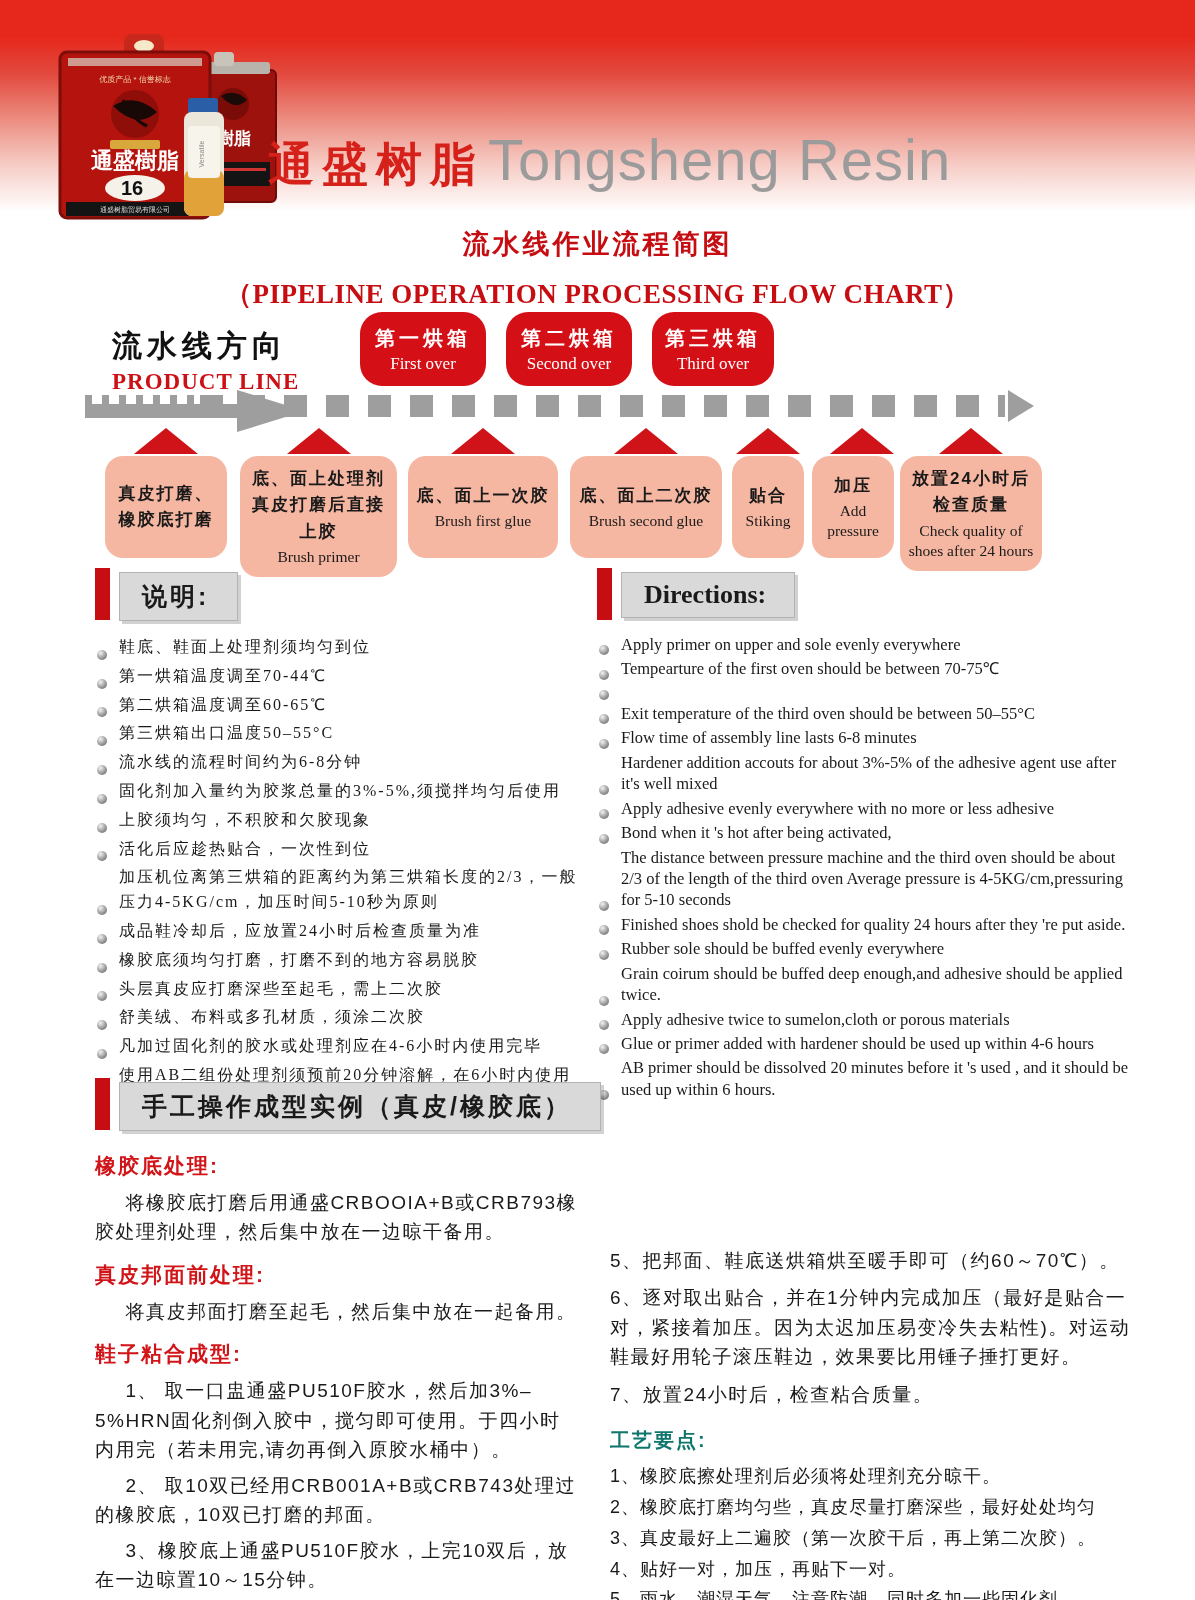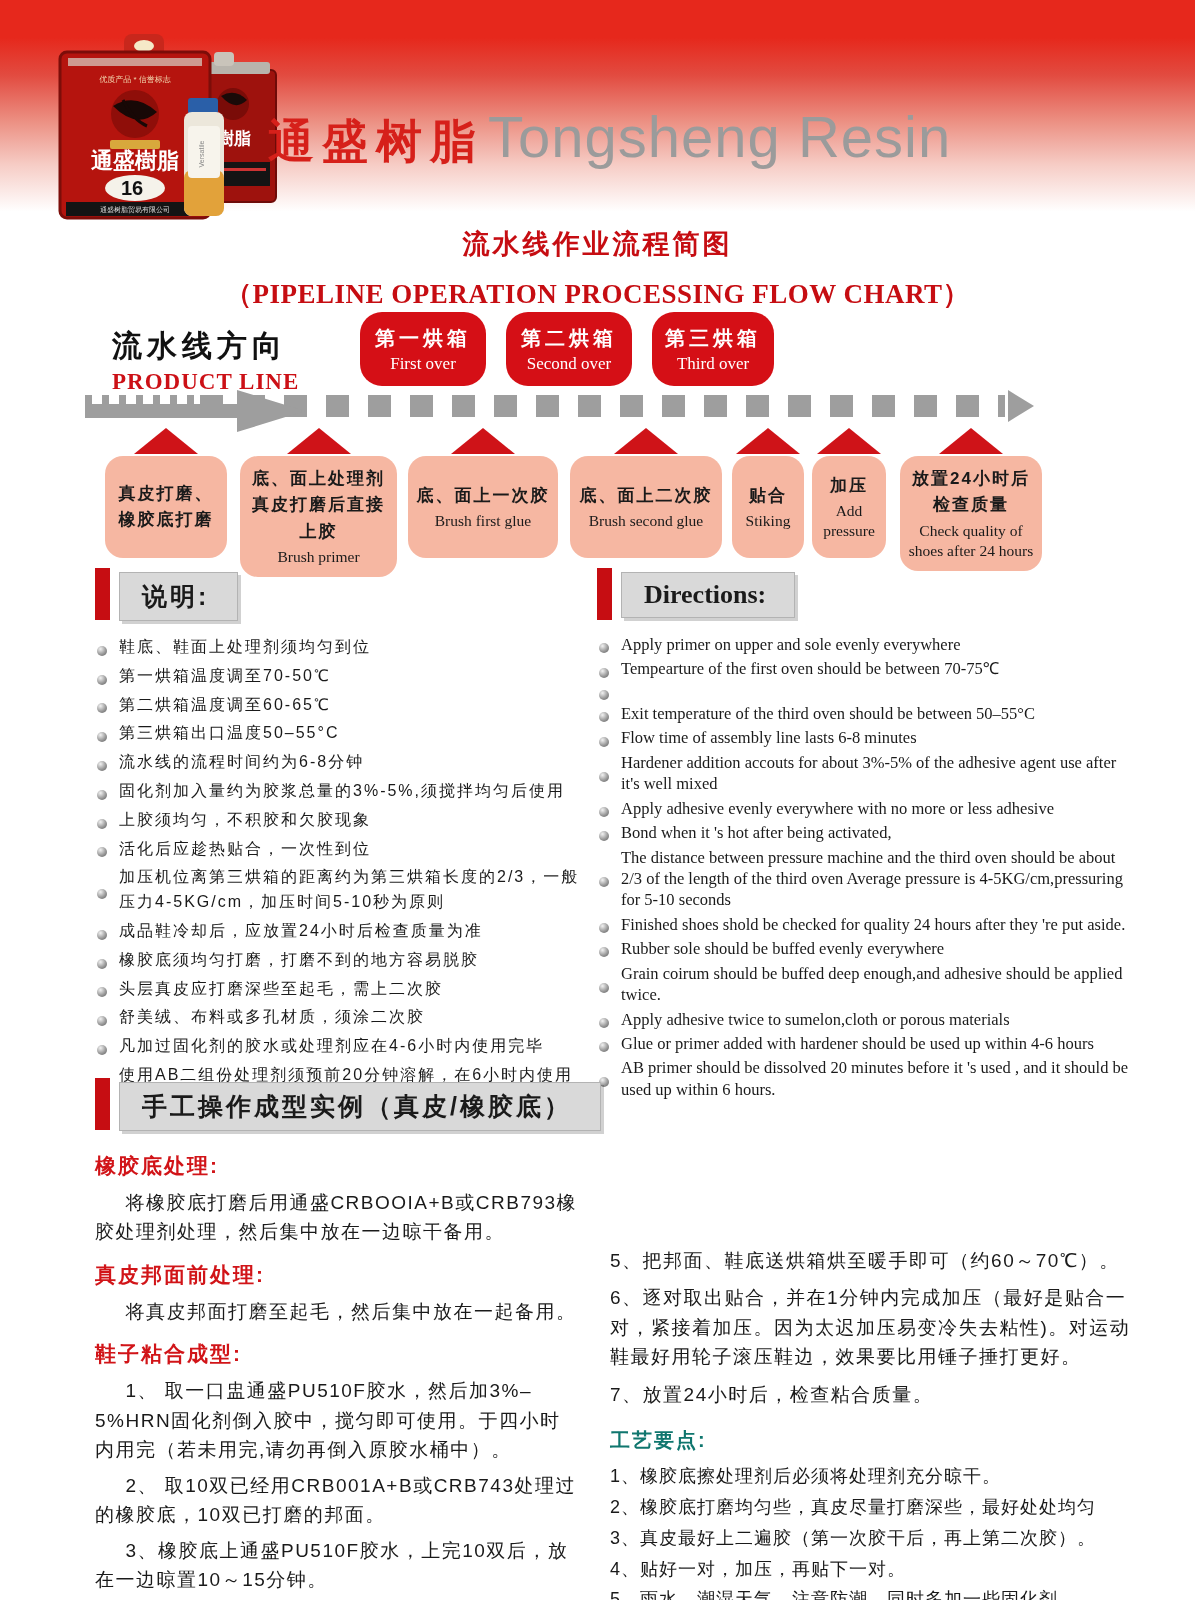--- a/index.html
+++ b/index.html
@@ -8,21 +8,21 @@
     font-family:"Liberation Sans",sans-serif;color:#1a1a1a;
   }
   
   .header-band{
     position:absolute;top:0;left:0;width:100%;height:235px;
     background:linear-gradient(180deg,#e6281c 0%,#e6281c 16%,#e24b40 32%,#ec9184 52%,#f6ccc5 70%,#ffffff 90%);
   }
   .product-photo{position:absolute;top:22px;left:38px;}
   .brand-row{position:absolute;top:103px;left:268px;display:flex;align-items:baseline;white-space:nowrap;}
   .brand-cn{font-size:46px;font-weight:bold;color:#d6201a;letter-spacing:8px;font-family:"Liberation Serif",serif;}
-  .brand-en{font-size:58px;color:#9b9b9b;letter-spacing:1px;margin-left:4px;}
+  .brand-en{font-size:58px;color:#9b9b9b;letter-spacing:1px;margin-left:4px;margin-top:23px;}
   .title-block{position:absolute;top:226px;left:0;width:100%;text-align:center;color:#c60d12;font-family:"Liberation Serif",serif;font-weight:bold;}
   .title-cn{font-size:27px;letter-spacing:3px;}
   .title-en{font-size:27px;margin-top:14px;letter-spacing:0.5px;}
   
   .flow{position:absolute;top:300px;left:0;width:1195px;height:270px;}
   .direction{position:absolute;left:112px;top:26px;width:230px;}
   .direction-cn{font-size:30px;font-weight:bold;letter-spacing:5px;color:#111;}
   .direction-en{font-size:23px;font-weight:bold;color:#cc1016;font-family:"Liberation Serif",serif;letter-spacing:1px;margin-top:2px;position:relative;z-index:2;}
   .direction-arrow{position:absolute;left:-27px;top:62px;z-index:1;}
   .oven{position:absolute;top:12px;height:74px;background:#d50f16;border-radius:22px;color:#fff;text-align:center;
@@ -39,33 +39,33 @@
   .conv-arrow{position:absolute;left:1008px;top:90px;width:0;height:0;
     border-left:26px solid #9e9e9e;border-top:16px solid transparent;border-bottom:16px solid transparent;}
   .step{position:absolute;top:128px;display:flex;flex-direction:column;align-items:center;}
   .tri{width:0;height:0;border-left:32px solid transparent;border-right:32px solid transparent;border-bottom:26px solid #cf1318;}
   .step-box{margin-top:2px;background:#f6b7a2;border-radius:18px;min-height:102px;width:100%;
     box-sizing:border-box;display:flex;flex-direction:column;justify-content:center;align-items:center;
     text-align:center;padding:10px 6px;}
   .step-cn{font-size:17px;font-weight:bold;letter-spacing:2px;line-height:1.55;}
   .step-en{font-size:15.5px;font-family:"Liberation Serif",serif;line-height:1.3;margin-top:2px;}
   .step1{left:105px;width:122px;} .step2{left:240px;width:157px;} .step3{left:408px;width:150px;}
-  .step4{left:570px;width:152px;} .step5{left:732px;width:72px;}  .step6{left:812px;width:74px;}
+  .step4{left:570px;width:152px;} .step5{left:732px;width:72px;}  .step6{left:812px;width:82px;align-items:flex-end;}
   .step7{left:900px;width:142px;}
   
   .sec-header{display:flex;align-items:flex-start;margin-bottom:14px;}
   .sec-bar{width:15px;height:52px;background:#c60d12;margin-right:9px;flex:none;}
   .sec-box{background:#d9d9d9;border:1px solid #b3b3b3;box-shadow:3px 3px 0 rgba(0,0,0,0.18);
     padding:7px 28px 7px 22px;margin-top:4px;font-weight:bold;}
   .sec-box.cn{font-size:25px;letter-spacing:3px;}
   .sec-box.en{font-size:26px;font-family:"Liberation Serif",serif;}
   
   .cols{position:absolute;top:568px;left:95px;width:1040px;display:grid;grid-template-columns:488px 1fr;column-gap:14px;}
   ul.blist{list-style:none;margin:6px 0 0 0;padding:0;}
-  ul.blist li{display:flex;align-items:center;}
+  ul.blist li{display:flex;align-items:flex-end;font-family:Liberation Serif, serif;}
   .sphere{flex:none;width:10px;height:10px;border-radius:50%;margin:7px 12px 0 2px;
     background:radial-gradient(circle at 35% 30%,#f2f2f2,#9a9a9a 55%,#5c5c5c 100%);}
   .notes li{font-size:16px;letter-spacing:2px;line-height:1.55;margin-bottom:4px;font-weight:500;}
   .dirs li{font-size:16.5px;line-height:1.3;margin-bottom:3px;font-family:"Liberation Serif",serif;}
   
   .manual-header{position:absolute;top:1078px;left:95px;}
   .lower{position:absolute;top:1138px;left:95px;width:1048px;display:grid;grid-template-columns:485px 1fr;column-gap:30px;}
   .sub-h{color:#d11418;font-size:21px;font-weight:bold;letter-spacing:2px;margin:14px 0 8px 0;}
   .body-p{font-size:19px;line-height:1.55;letter-spacing:1.5px;margin:0 0 6px 0;text-indent:1.6em;}
   .right-lower{padding-top:108px;}
@@ -213,21 +213,21 @@
         <div class="sec-bar"></div>
         <div class="sec-box cn">说明:</div>
       </div>
       <ul class="blist notes">
         <li>
             <span class="sphere"></span>
             <span>鞋底、鞋面上处理剂须均匀到位</span>
           </li>
         <li>
             <span class="sphere"></span>
-            <span>第一烘箱温度调至70-50℃</span>
+            <span>第一烘箱温度调至70-44℃</span>
           </li>
         <li>
             <span class="sphere"></span>
             <span>第二烘箱温度调至60-65℃</span>
           </li>
         <li>
             <span class="sphere"></span>
             <span>第三烘箱出口温度50–55°C</span>
           </li>
         <li>

